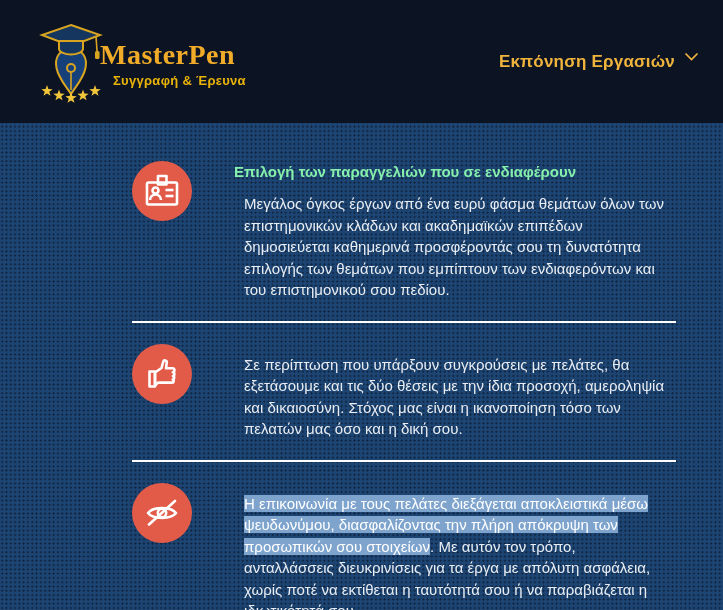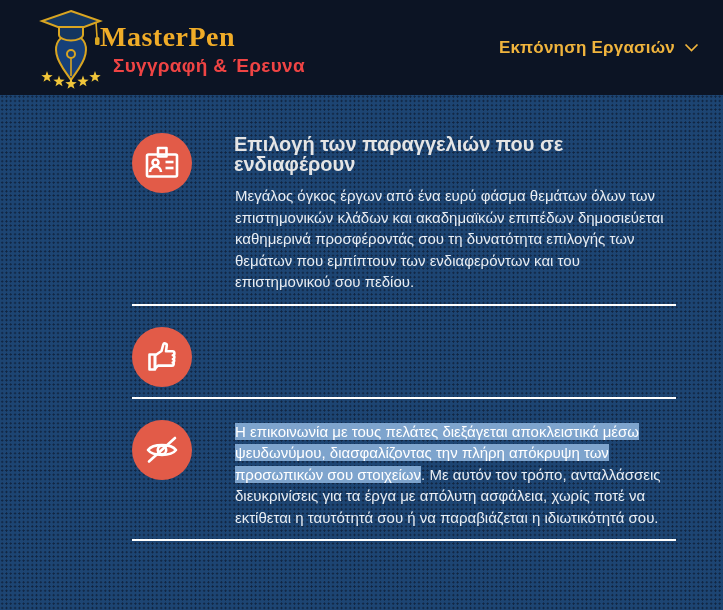--- a/index.html
+++ b/index.html
@@ -5,51 +5,51 @@
   html,body{margin:0;padding:0;}
   body{
     width:723px;height:610px;overflow:hidden;
     font-family:"Liberation Sans",sans-serif;
     background-color:#1d4573;
     background-image:radial-gradient(circle,#112541 1.05px,rgba(0,0,0,0) 1.2px);
     background-size:4.3px 4.3px;
   }
   
   .header{
-    height:95px;background:#0c1424;
+    height:123px;background:#0c1424;
     display:flex;align-items:center;
     padding:0 12px 0 34px;box-sizing:border-box;
   }
   .logo-wrap{display:flex;align-items:center;}
   .brand-text{display:flex;flex-direction:column;margin-left:-8px;margin-top:4px;}
   .brand-name{
     font-family:"Liberation Serif",serif;font-weight:bold;
     font-size:28px;color:#f0ac28;line-height:30px;letter-spacing:.5px;
   }
   .brand-tagline{
-    font-size:19px;font-weight:bold;color:#ef4444;
+    font-size:13px;font-weight:bold;color:#eab308;
     margin-top:3px;padding-left:13px;letter-spacing:.3px;
   }
   .nav{margin-left:auto;display:flex;align-items:center;gap:42px;padding-right:12px;}
   .nav-item{
-    display:flex;align-items:center;gap:9px;cursor:pointer;
+    display:flex;align-items:flex-start;gap:9px;cursor:pointer;
     color:#f0b43d;font-size:17px;font-weight:bold;letter-spacing:.2px;
   }
   .chev{display:block;}
   
   .content{padding:19px 47px 0 132px;}
   .section{display:flex;align-items:flex-start;gap:42px;padding:21px 0 10px;}
   .section:first-child{padding-top:19px;}
   .icon-circle{
     width:60px;height:60px;border-radius:50%;background:#e25b48;flex:none;
     display:flex;align-items:center;justify-content:center;
   }
   .sec-text{flex:1;min-width:0;}
-  .sec-text h3{margin:1px 0 11px;font-size:20px;line-height:20px;color:#e5e5e5;font-weight:bold;}
-  .sec-text p{margin:1px;font-size:15px;line-height:21.5px;color:#e8edf3;}
+  .sec-text h3{margin:1px 0 11px;font-size:15px;line-height:20px;color:#86efac;font-weight:bold;}
+  .sec-text p{margin:10px;font-size:15px;line-height:21.5px;color:#e8edf3;}
   .selected{background:#7ea4cd;color:#ffffff;}
   hr.divider{border:none;border-top:2px solid #ffffff;margin:0;}
 </style>
 </head>
 <body>
 
 <div class="header">
   <div class="logo-wrap">
     <svg width="74" height="82" viewBox="0 0 74 82">
       <defs>
@@ -112,20 +112,21 @@
   <div class="section">
     <div class="icon-circle">
       <svg width="38" height="38" viewBox="0 0 38 38">
         <g fill="none" stroke="#ffffff" stroke-width="2.6" stroke-linejoin="round" stroke-linecap="round">
           <path d="M6.5 16.5 h5.5 v15 h-5.5 z"></path>
           <path d="M12 30.5 V17.5 l6.5-4.5 1.8-6.5 c.5-1.8 3.6-1.3 3.5 .8 l-.8 6 h6.5 c2.4 0 2.6 3.7 .3 4 2 0 2.1 3.6 .1 3.8 1.8 .2 1.7 3.3 -.2 3.5 1.5 .3 1.3 3 -.6 3 H15 z"></path>
         </g>
       </svg>
     </div>
     <div class="sec-text">
+      <p>Σε περίπτωση που υπάρξουν συγκρούσεις με πελάτες, θα εξετάσουμε και τις δύο θέσεις με την ίδια προσοχή, αμεροληψία και δικαιοσύνη. Στόχος μας είναι η ικανοποίηση τόσο των πελατών μας όσο και η δική σου.</p>
     </div>
   </div>
   <hr class="divider">
 
   <div class="section">
     <div class="icon-circle">
       <svg width="40" height="40" viewBox="0 0 40 40">
         <g fill="none" stroke="#ffffff" stroke-width="2.6" stroke-linecap="round">
           <path d="M6 20 C11 13.5 29 13.5 34 20 C29 26.5 11 26.5 6 20 Z" stroke-linejoin="round"></path>
           <circle cx="20" cy="20" r="4.2"></circle>

